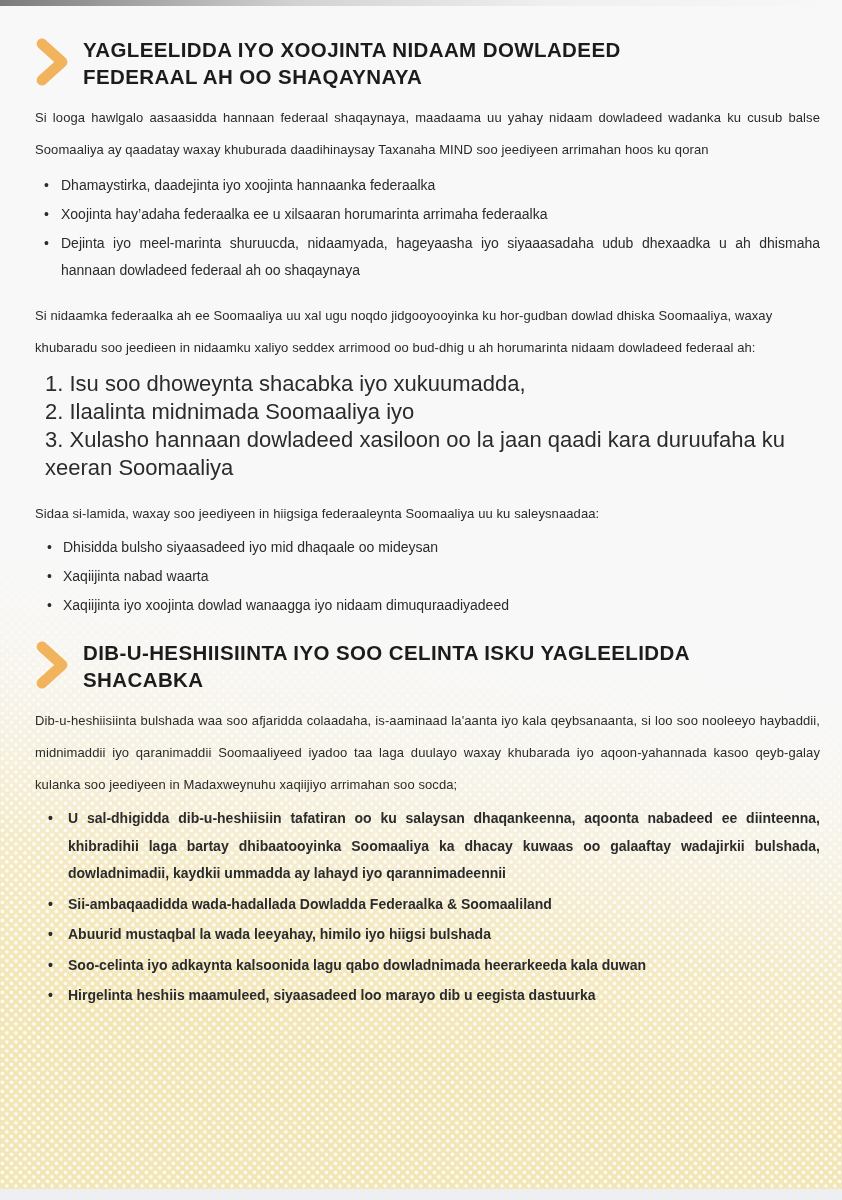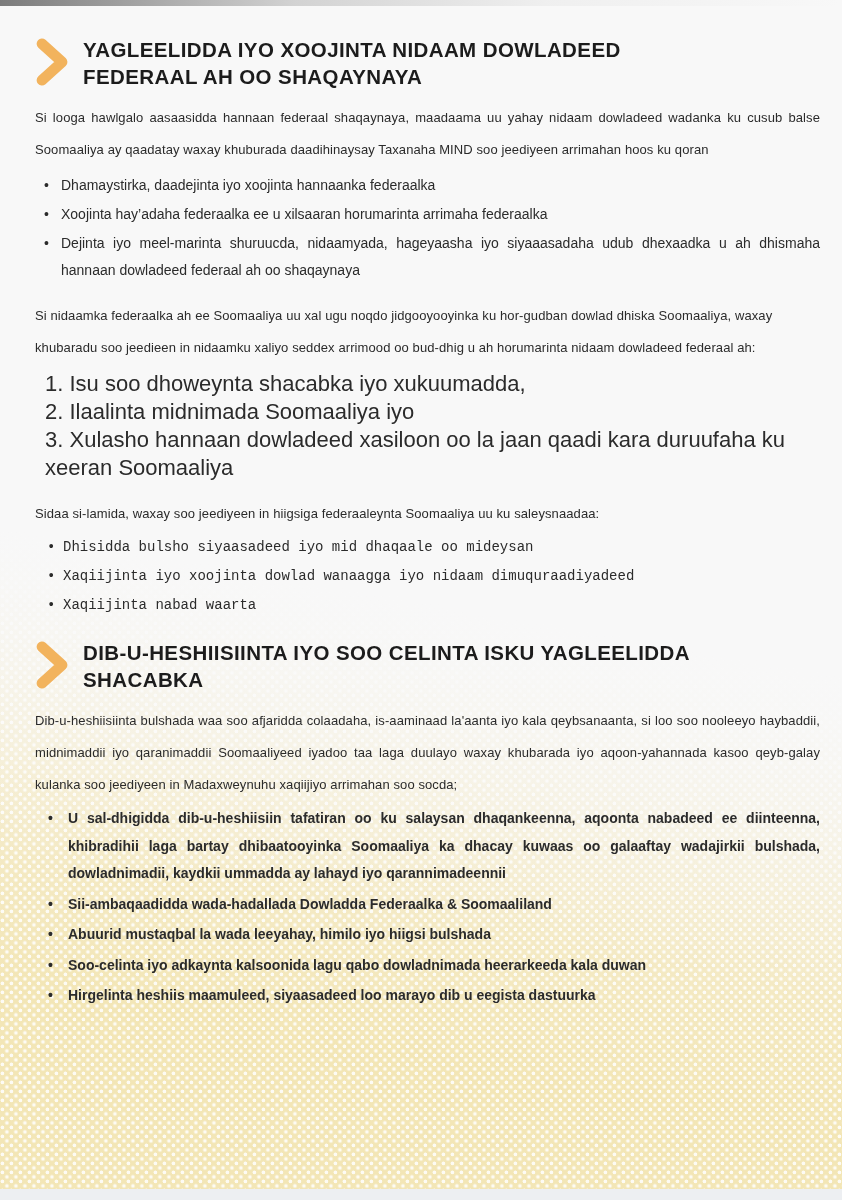--- a/index.html
+++ b/index.html
@@ -56,21 +56,21 @@
   .para.lead  { margin-top: 16px; }
   .justify { text-align: justify; }
 
   ul.bullets, ol.numbered { margin: 0; padding: 0; list-style: none; }
   ul.bullets li { position: relative; font-size: 14px; }
 
   ul.tight { margin-top: 6px; }
   ul.tight li { padding-left: 26px; line-height: 27px; margin-top: 2px; }
   ul.tight li::before { content: "\2022"; position: absolute; left: 9px; }
 
-  ul.tail { margin-top: 4px; font-family: Liberation Mono, monospace; }
+  ul.tail { margin-top: 4px; }
   ul.tail li { padding-left: 28px; line-height: 27px; margin-top: 2px; }
   ul.tail li::before { content: "\2022"; position: absolute; left: 12px; }
 
   ol.numbered { margin-top: 6px; padding-left: 10px; counter-reset: n; }
   ol.numbered li { counter-increment: n; font-size: 22px; line-height: 28px; }
   ol.numbered li::before { content: counter(n) ". "; }
 
   ul.airy { margin-top: 4px; font-weight: bold; }
   ul.airy li { padding-left: 33px; line-height: 27.5px; margin-top: 3px; }
   ul.airy li::before { content: "\2022"; position: absolute; left: 13px; }
@@ -106,22 +106,22 @@
     <ol class="numbered">
       <li>Isu soo dhoweynta shacabka iyo xukuumadda,</li>
       <li>Ilaalinta midnimada Soomaaliya iyo</li>
       <li>Xulasho hannaan dowladeed xasiloon oo la jaan qaadi kara duruufaha ku xeeran Soomaaliya</li>
     </ol>
 
     <p class="para lead">Sidaa si-lamida, waxay soo jeediyeen in hiigsiga federaaleynta Soomaaliya uu ku saleysnaadaa:</p>
 
     <ul class="bullets tail">
       <li>Dhisidda bulsho siyaasadeed iyo mid dhaqaale oo mideysan</li>
+      <li>Xaqiijinta nabad waarta</li>
       <li>Xaqiijinta iyo xoojinta dowlad wanaagga iyo nidaam dimuquraadiyadeed</li>
-      <li>Xaqiijinta nabad waarta</li>
     </ul>
 
     <header class="section-header second">
       <span class="chevron">
         <svg viewBox="0 0 36 52" aria-hidden="true">
           <polyline points="7,7 28,26 7,45" fill="none" stroke="currentColor" stroke-width="11" stroke-linecap="round" stroke-linejoin="round"></polyline>
         </svg>
       </span>
       <h1 class="section-title">DIB-U-HESHIISIINTA IYO SOO CELINTA ISKU YAGLEELIDDA SHACABKA</h1>
     </header>

